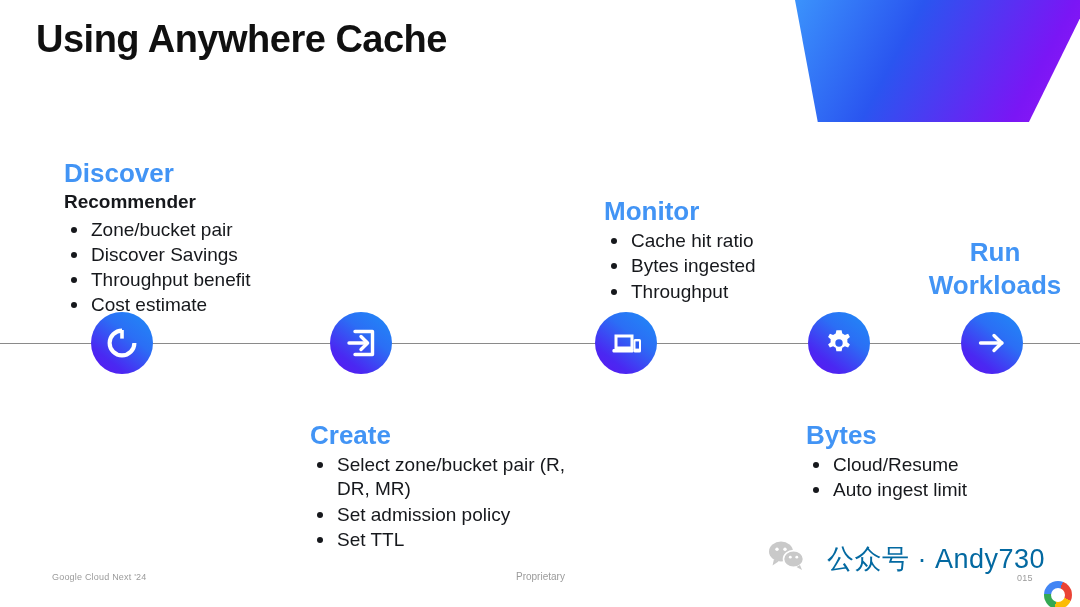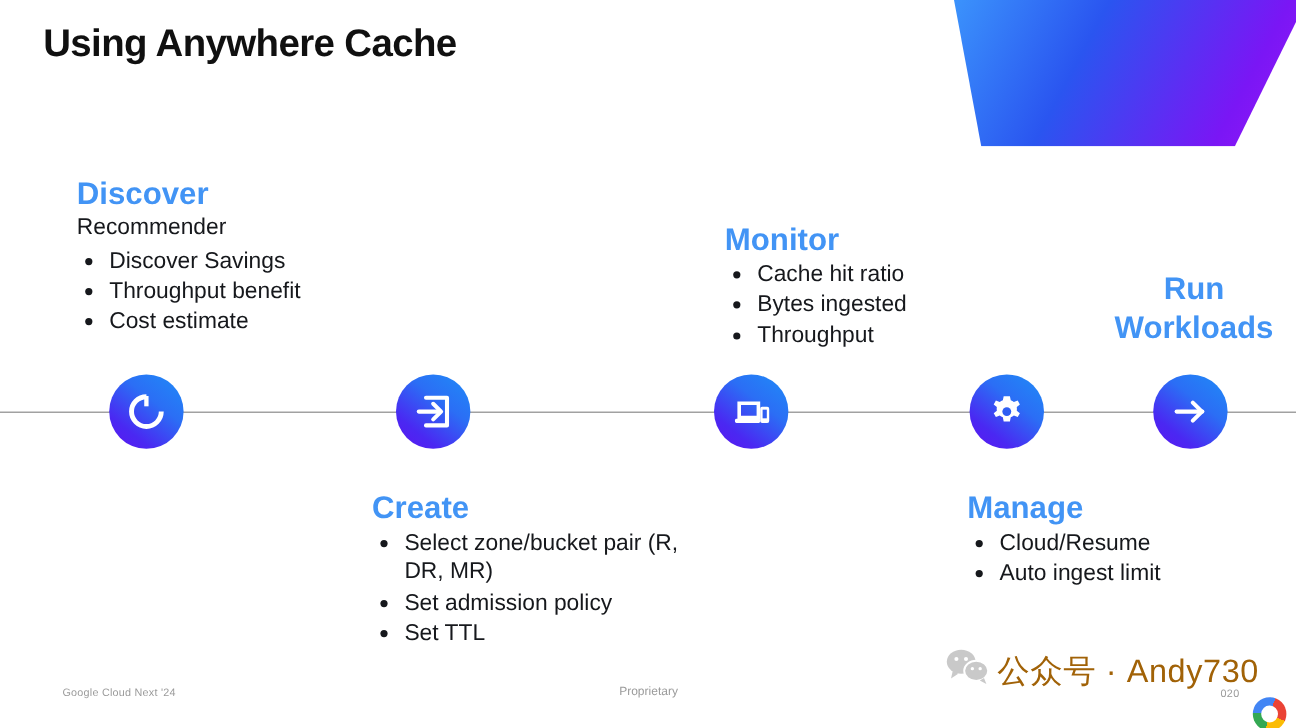--- a/index.html
+++ b/index.html
@@ -33,21 +33,21 @@
     height: 124px;
     background: linear-gradient(118deg, #40a4ff 0%, #2a55f0 42%, #7a16f5 80%, #9b18f7 100%);
     clip-path: polygon(10.5% 0%, 100% 0%, 81.5% 100%, 17.5% 100%);
   }
 
   
   .slide-title {
     position: absolute;
     left: 36px;
     top: 18px;
-    font-size: 32px;
+    font-size: 38px;
     font-weight: bold;
     color: #101010;
     letter-spacing: -0.5px;
     white-space: nowrap;
   }
 
   
   .timeline-line {
     position: absolute;
     left: 0;
@@ -78,20 +78,21 @@
     line-height: 1.05;
     white-space: nowrap;
   }
   .section-head.wrap { white-space: normal; }
 
   .sub-head {
     color: #16181c;
     font-size: 19px;
     line-height: 1.18;
     margin-top: 4px;
+    font-weight: bold;
   }
 
   ul.bullets {
     list-style: none;
     margin: 4px 0 0 0;
     padding: 0;
   }
   ul.bullets li {
     position: relative;
     padding-left: 27px;
@@ -104,21 +105,21 @@
     content: "";
     position: absolute;
     left: 7px;
     top: 9px;
     width: 6px;
     height: 6px;
     border-radius: 50%;
     background: #16181c;
   }
 
-  .block { position: absolute; }
+  .block { position: absolute; margin-top: 12px; }
 
   #block-discover { left: 64px; top: 148px; width: 280px; }
   #block-create   { left: 310px; top: 410px; width: 270px; }
   #block-monitor  { left: 604px; top: 186px; width: 250px; }
   #block-manage   { left: 806px; top: 410px; width: 250px; }
   #block-run      { left: 900px; top: 224px; width: 190px; text-align: center; }
   #block-run .section-head { line-height: 1.28; }
 
   
   .footer-left {
@@ -142,26 +143,26 @@
     left: 1017px;
     top: 573px;
     font-size: 9px;
     color: #9b9b9b;
     letter-spacing: 0.3px;
   }
 
   
   .watermark {
     position: absolute;
-    left: 788px;
+    left: 768px;
     top: 540px;
     display: flex;
     align-items: center;
-    gap: 5px;
-    color: #a16207;
+    gap: 21px;
+    color: #0369a1;
     font-size: 27px;
     letter-spacing: 0.5px;
     white-space: nowrap;
   }
   .watermark .wm-icon { display: block; }
 
   .corner-logo {
     position: absolute;
     left: 1044px;
     top: 581px;
@@ -240,20 +241,21 @@
         <path d="M5.5 17 H27" fill="none" stroke="#ffffff" stroke-width="3.4" stroke-linecap="round"></path>
         <path d="M19 9.5 L26.6 17 L19 24.5" fill="none" stroke="#ffffff" stroke-width="3.4" stroke-linejoin="round" stroke-linecap="round"></path>
       </svg>
     </span>
   </div>
 
   <div class="block" id="block-discover">
     <div class="section-head">Discover</div>
     <div class="sub-head">Recommender</div>
     <ul class="bullets">
+      <li>Zone/bucket pair</li>
       <li>Discover Savings</li>
       <li>Throughput benefit</li>
       <li>Cost estimate</li>
     </ul>
   </div>
 
   <div class="block" id="block-create">
     <div class="section-head">Create</div>
     <ul class="bullets">
       <li>Select zone/bucket pair (R, DR, MR)</li>
@@ -265,35 +267,35 @@
   <div class="block" id="block-monitor">
     <div class="section-head">Monitor</div>
     <ul class="bullets">
       <li>Cache hit ratio</li>
       <li>Bytes ingested</li>
       <li>Throughput</li>
     </ul>
   </div>
 
   <div class="block" id="block-manage">
-    <div class="section-head">Manage</div>
+    <div class="section-head">Bytes</div>
     <ul class="bullets">
       <li>Cloud/Resume</li>
       <li>Auto ingest limit</li>
     </ul>
   </div>
 
   <div class="block" id="block-run">
     <div class="section-head wrap">Run</div>
     <div class="section-head wrap">Workloads</div>
   </div>
 
   <div class="footer-left">Google Cloud Next '24</div>
   <div class="footer-center">Proprietary</div>
-  <div class="page-number">020</div>
+  <div class="page-number">015</div>
 
   <div class="watermark">
     <span class="wm-icon">
       <svg width="38" height="31" viewBox="0 0 38 31">
         <ellipse cx="13" cy="11.5" rx="12" ry="10" fill="#c9c9c9"></ellipse>
         <path d="M6 19 L4.5 25.5 L10.5 21.5 Z" fill="#c9c9c9"></path>
         <circle cx="9" cy="9.2" r="1.7" fill="#ffffff"></circle>
         <circle cx="17" cy="9.2" r="1.7" fill="#ffffff"></circle>
         <ellipse cx="25.5" cy="19" rx="10" ry="8.4" fill="#c9c9c9" stroke="#ffffff" stroke-width="1.6"></ellipse>
         <path d="M32 25 L34 30 L28.5 27 Z" fill="#c9c9c9"></path>

